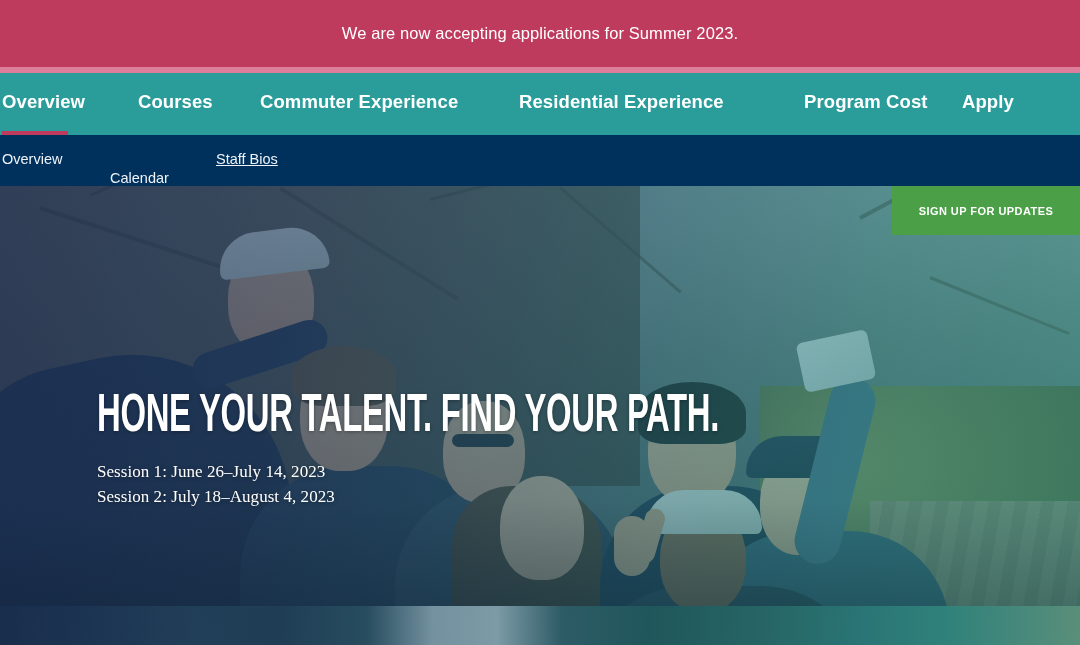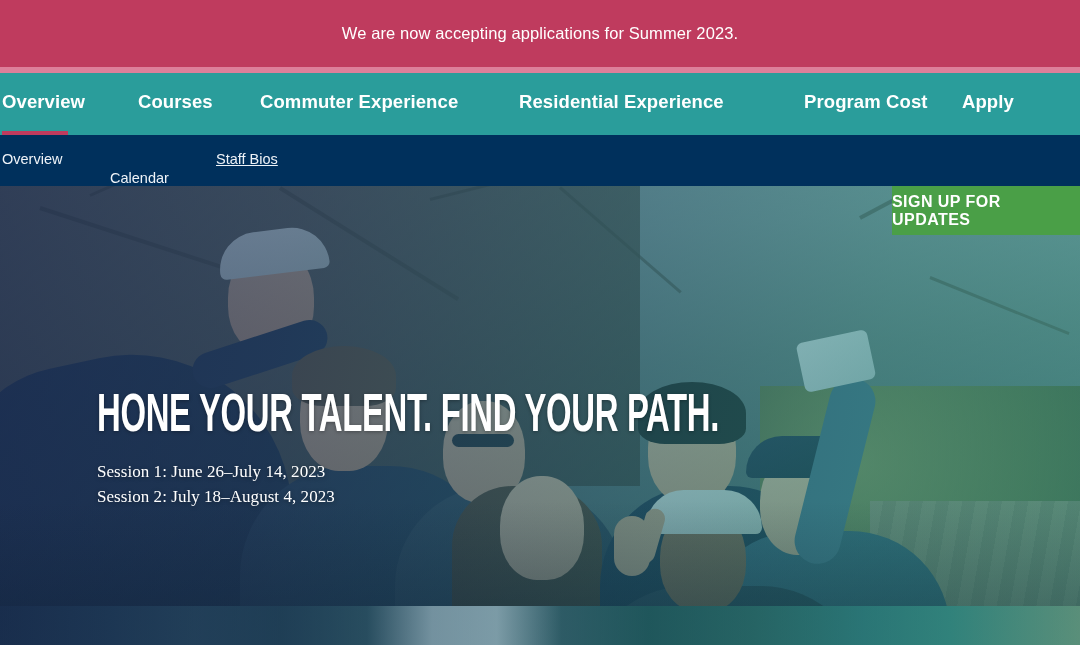--- a/index.html
+++ b/index.html
@@ -133,21 +133,21 @@
   .signup-button{
     position:absolute;
     right:0; top:0;
     width:188px; height:49px;
     background:#4a9f47;
     display:flex; align-items:center; justify-content:center;
     cursor:pointer;
   }
   .signup-label{
     color:#ffffff;
-    font-size:16px;
+    font-size:11px;
     font-weight:bold;
     letter-spacing:.45px;
   }
 
   
   .hero-content{
     position:absolute;
     left:97px;
     top:200px;
     width:920px;

